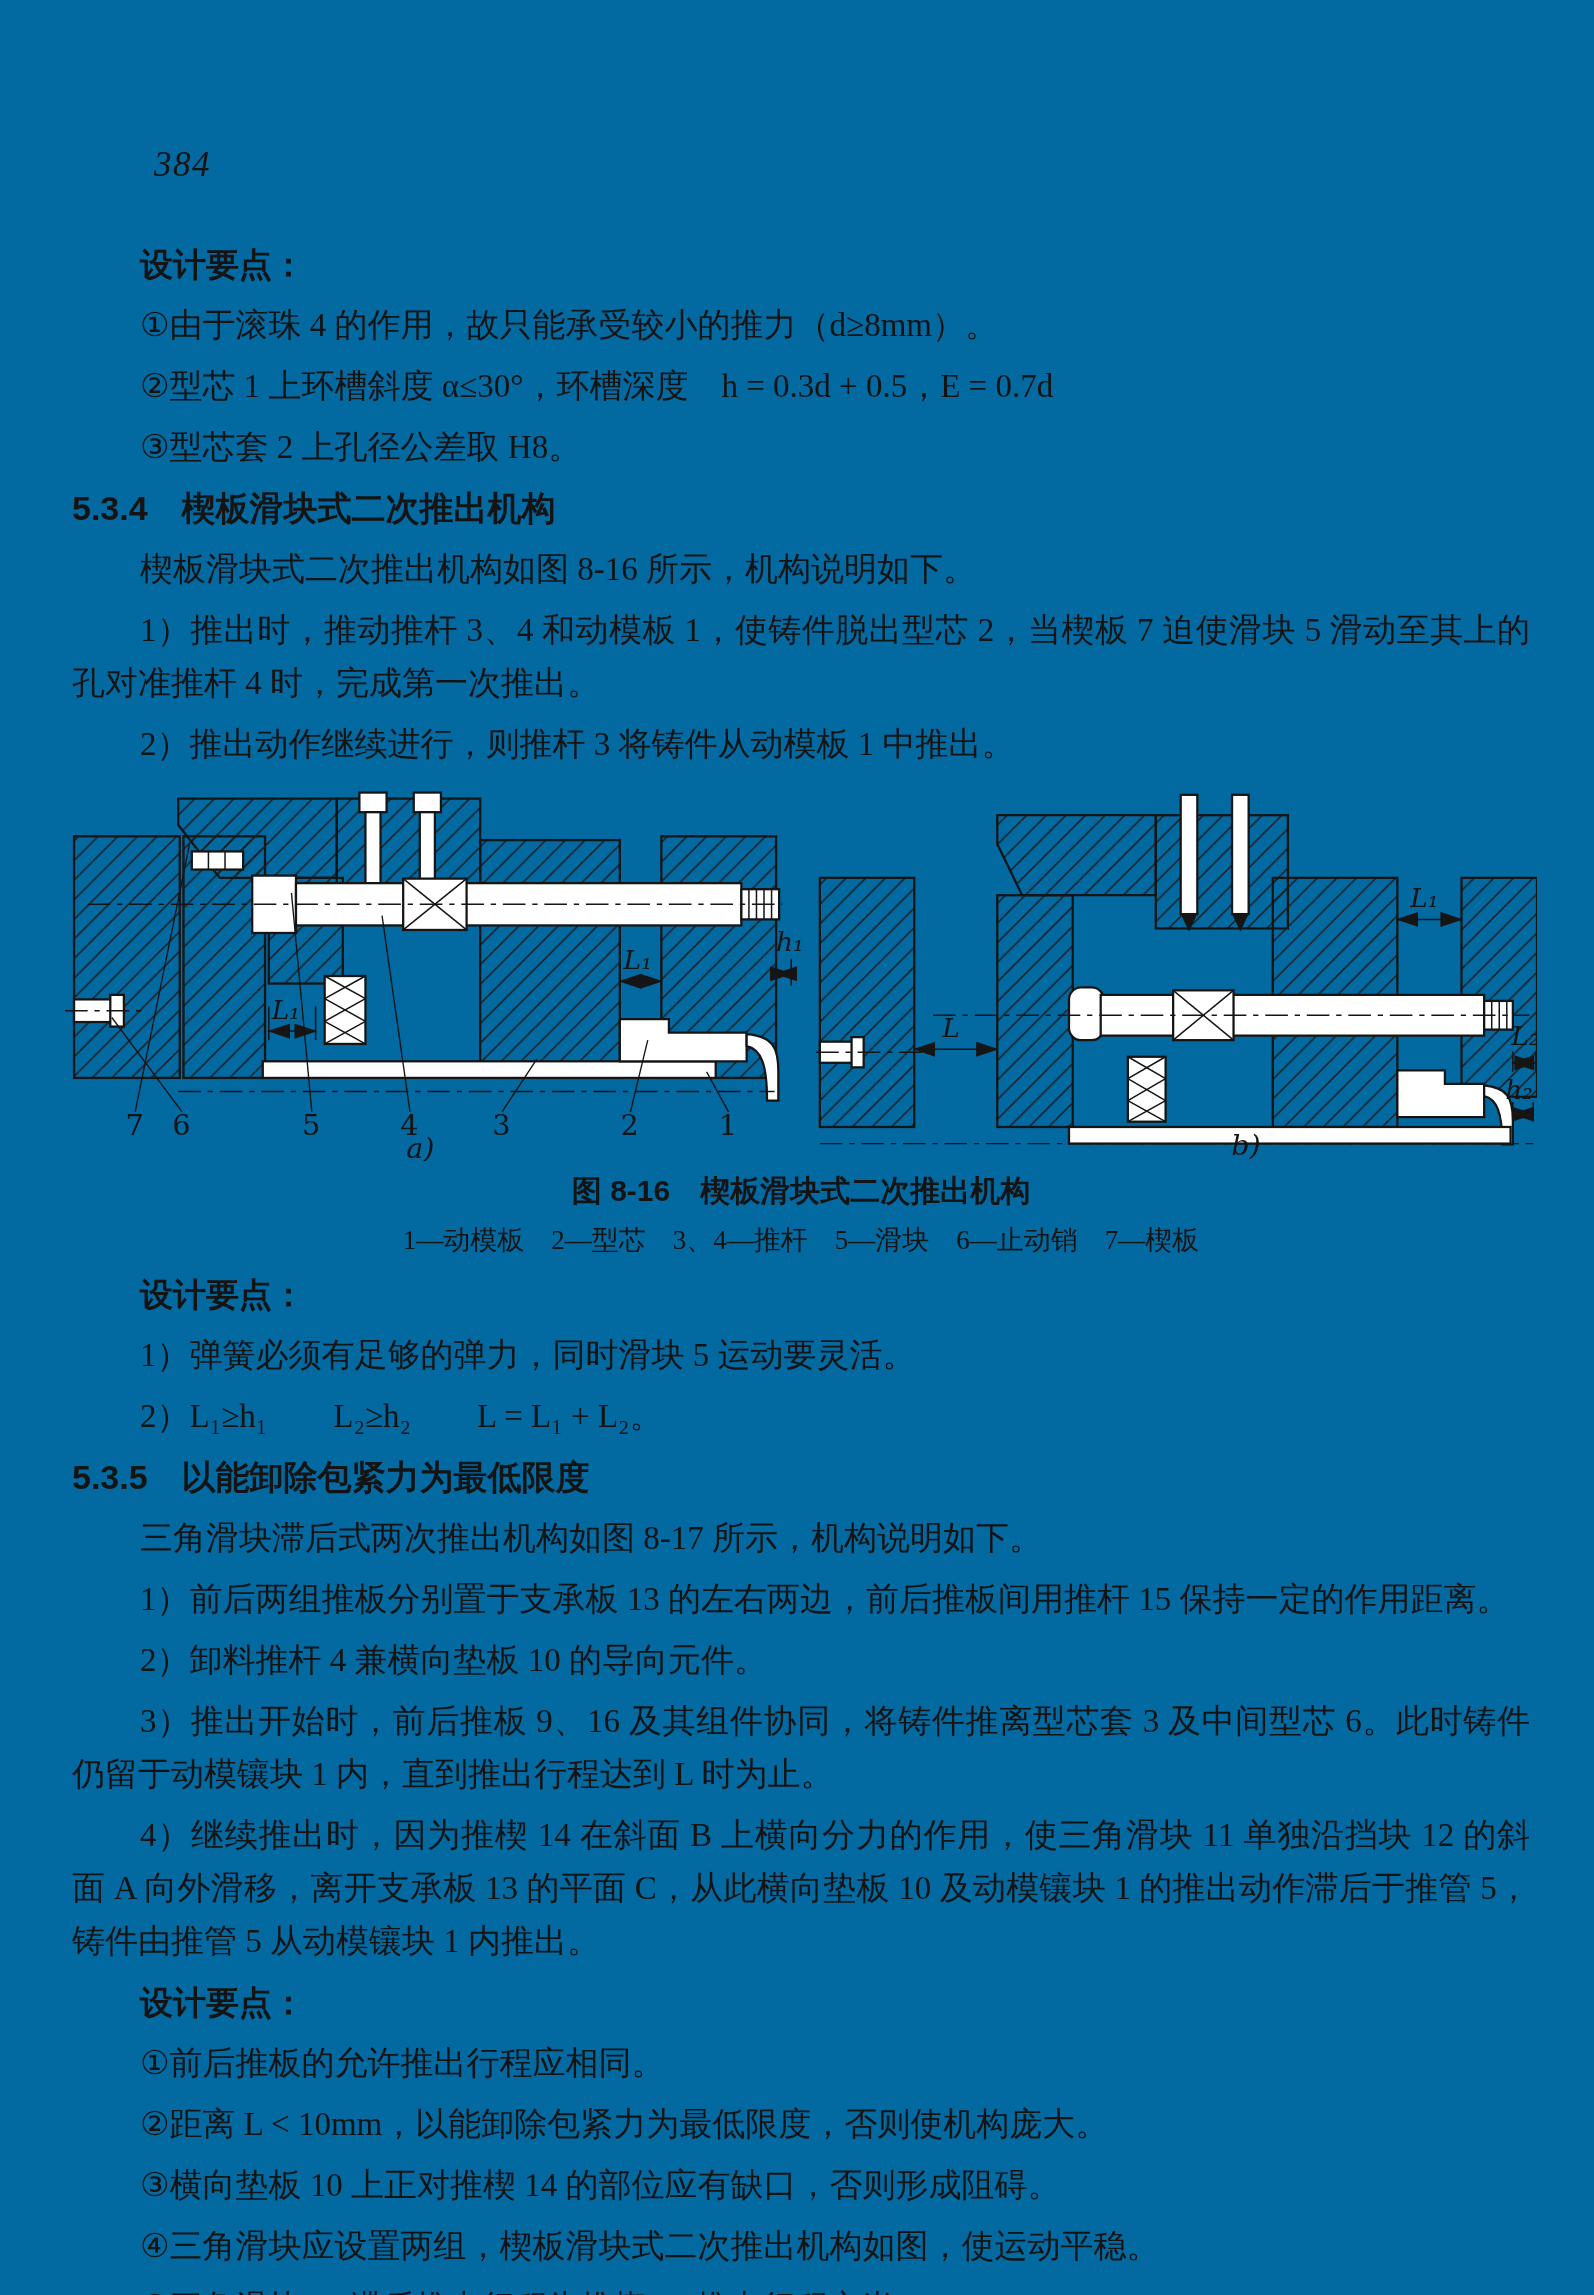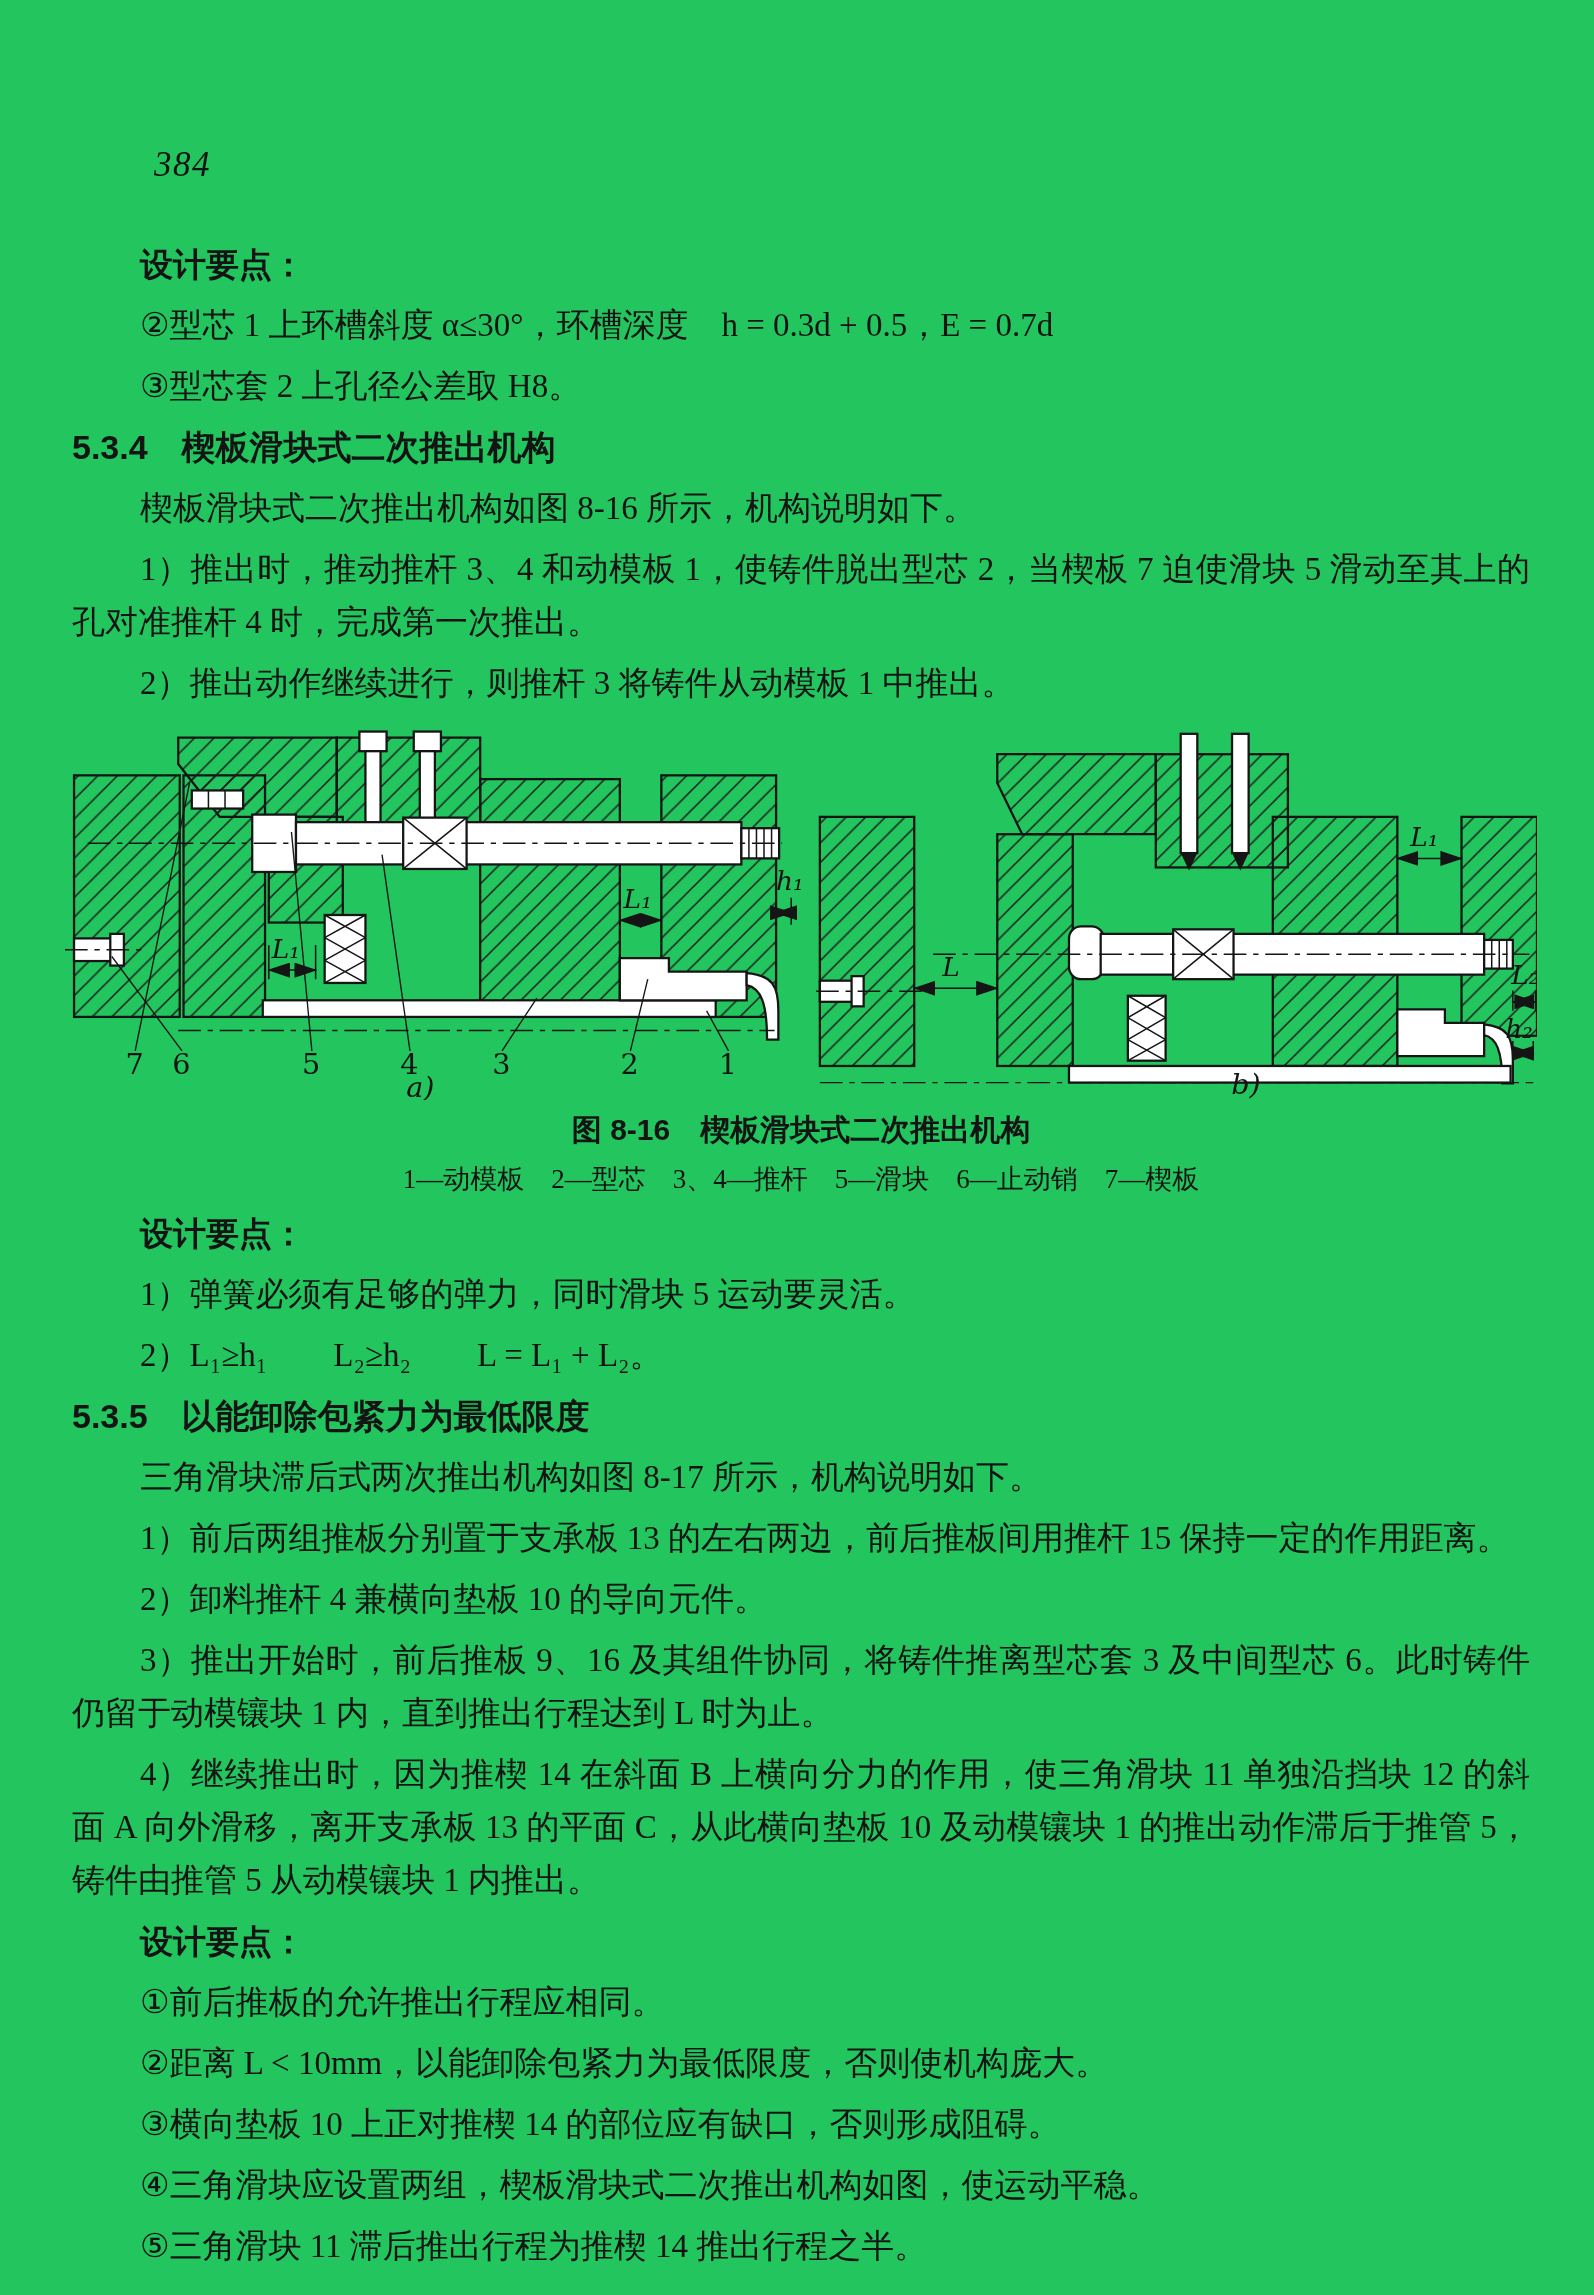--- a/index.html
+++ b/index.html
@@ -1,21 +1,21 @@
 <!DOCTYPE html>
 <html style="font-size:12px"><head>
 <meta charset="utf-8">
 <style>
   html,body{margin:0;padding:0;background:#ffffff;}
   body{
     width:1595px;height:2295px;position:relative;
     color:#141414;
     font-family:"Liberation Serif","DejaVu Serif","DejaVu Sans",serif;
   }
-  .page{position:absolute;inset:0;background:#22c55e;overflow:hidden;}
+  .page{position:absolute;inset:0;background:#0369a1;overflow:hidden;}
   .pageno{
     position:absolute;left:154px;top:145px;
     font-size:35px;font-style:italic;letter-spacing:1.5px;
   }
   .content{
     position:absolute;left:64px;top:230px;width:1474px;
     font-size:33px;line-height:53px;text-align:justify;
   }
   .content p{margin:8px;}
   .indent{text-indent:68px;}
@@ -61,20 +61,21 @@
 </head>
 <body>
 
 <div class="page">
 
   <div class="pageno">384</div>
 
   <div class="content">
 
     <p class="subheading">设计要点：</p>
+    <p class="indent">①由于滚珠 4 的作用，故只能承受较小的推力（d≥8mm）。</p>
     <p class="indent">②型芯 1 上环槽斜度 α≤30°，环槽深度　h = 0.3d + 0.5，E = 0.7d</p>
     <p class="indent">③型芯套 2 上孔径公差取 H8。</p>
     <p class="heading">5.3.4　楔板滑块式二次推出机构</p>
     <p class="indent">楔板滑块式二次推出机构如图 8-16 所示，机构说明如下。</p>
     <p class="indent">1）推出时，推动推杆 3、4 和动模板 1，使铸件脱出型芯 2，当楔板 7 迫使滑块 5 滑动至其上的孔对准推杆 4 时，完成第一次推出。</p>
     <p class="indent">2）推出动作继续进行，则推杆 3 将铸件从动模板 1 中推出。</p>
 
     <div class="fig">
       <svg width="1472" height="370" viewBox="0 0 1950 490" style="font-size:44px">
         <defs>

